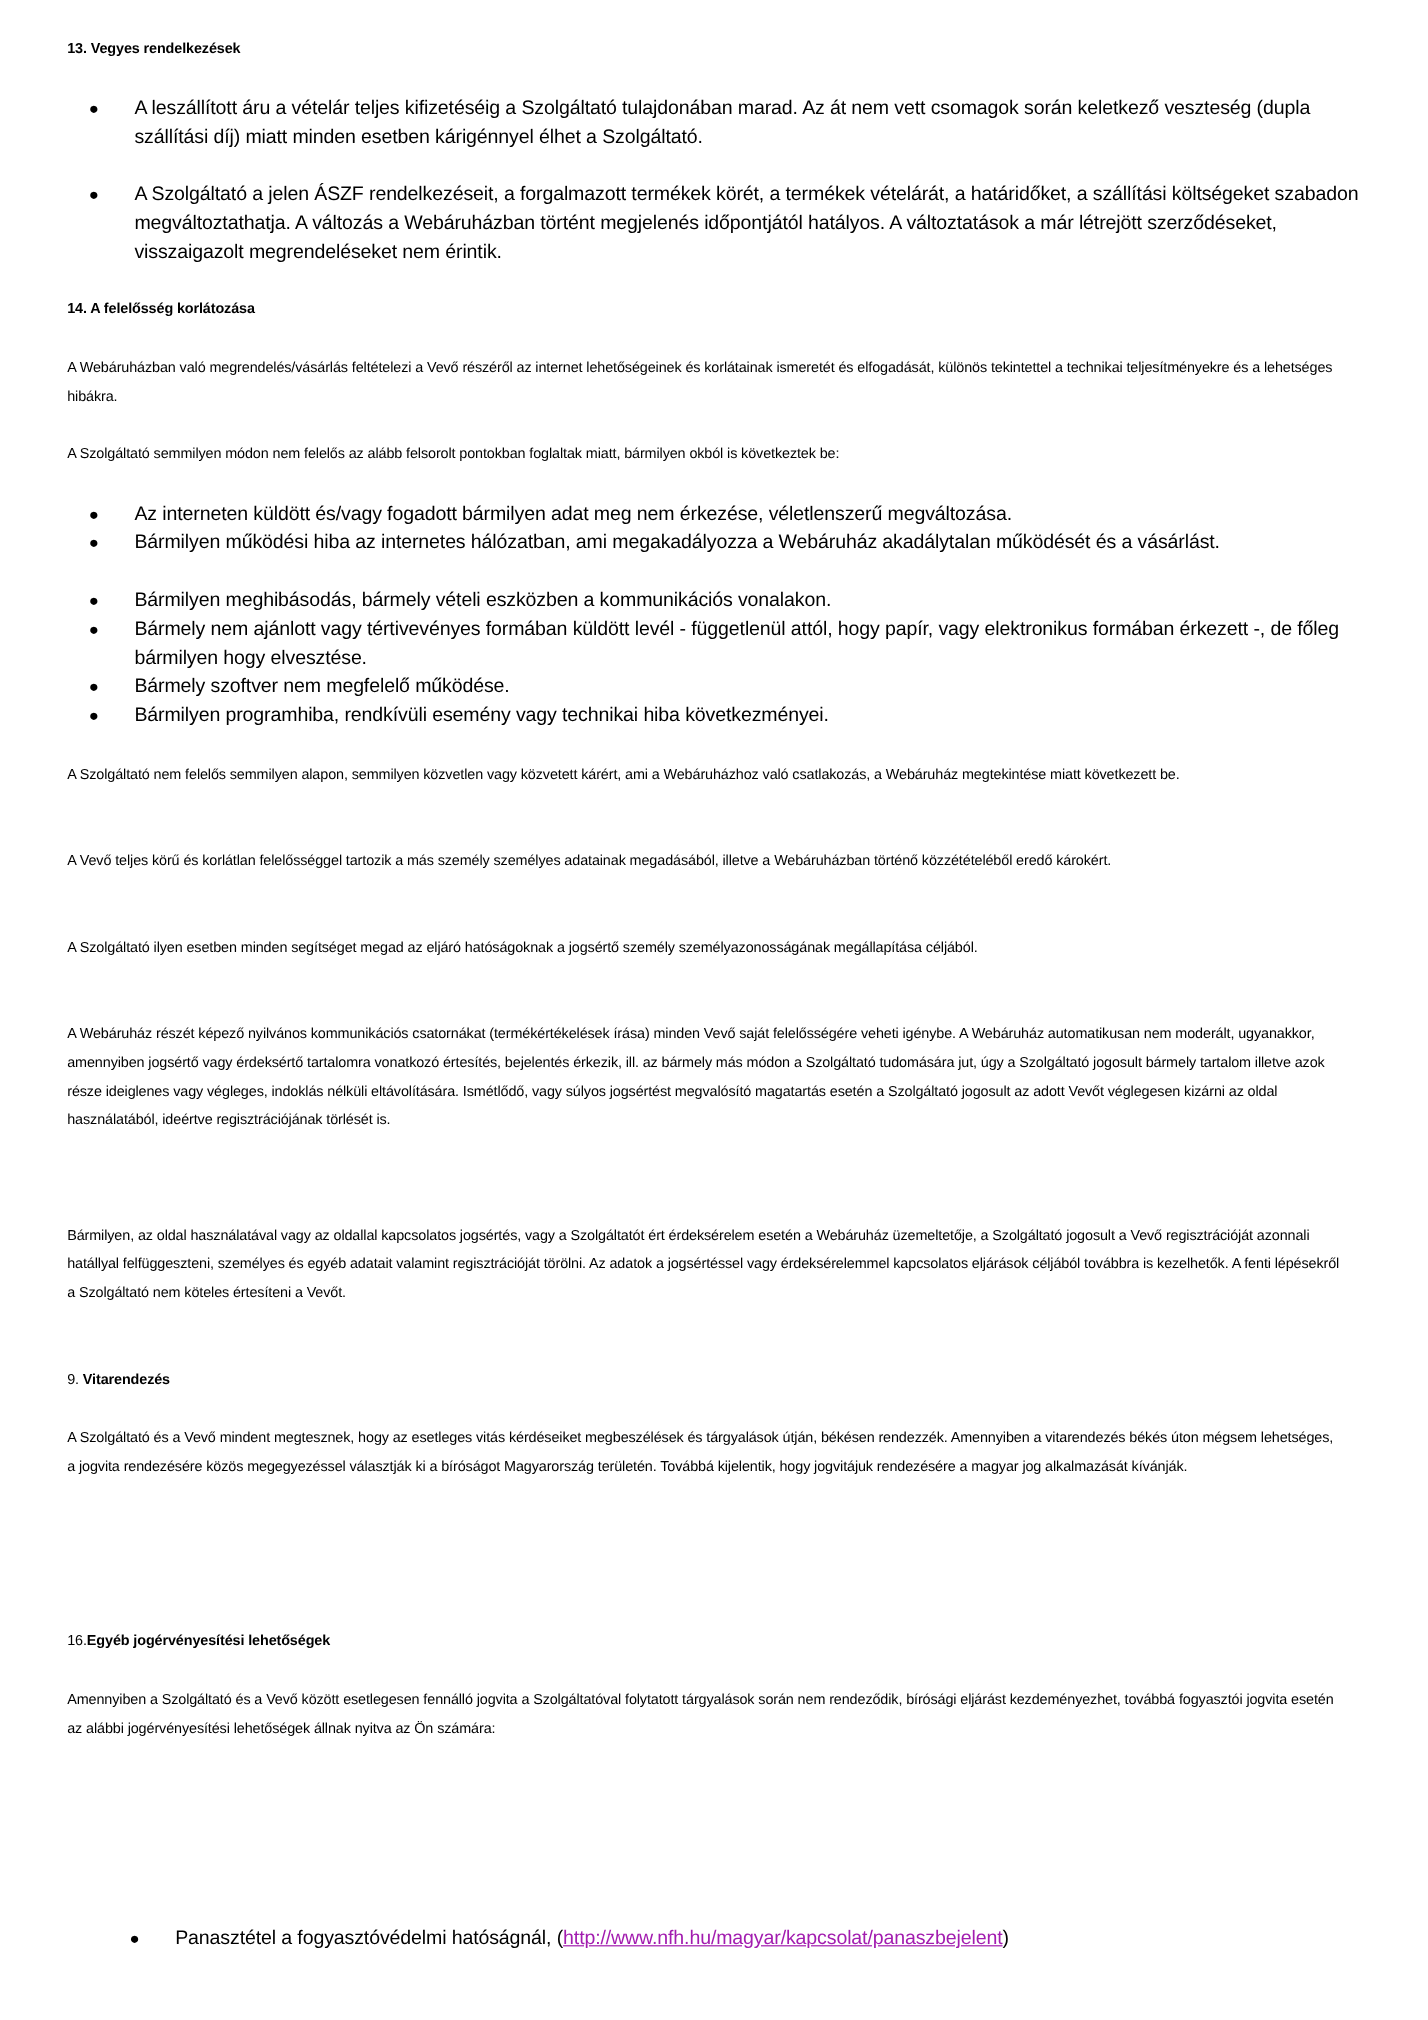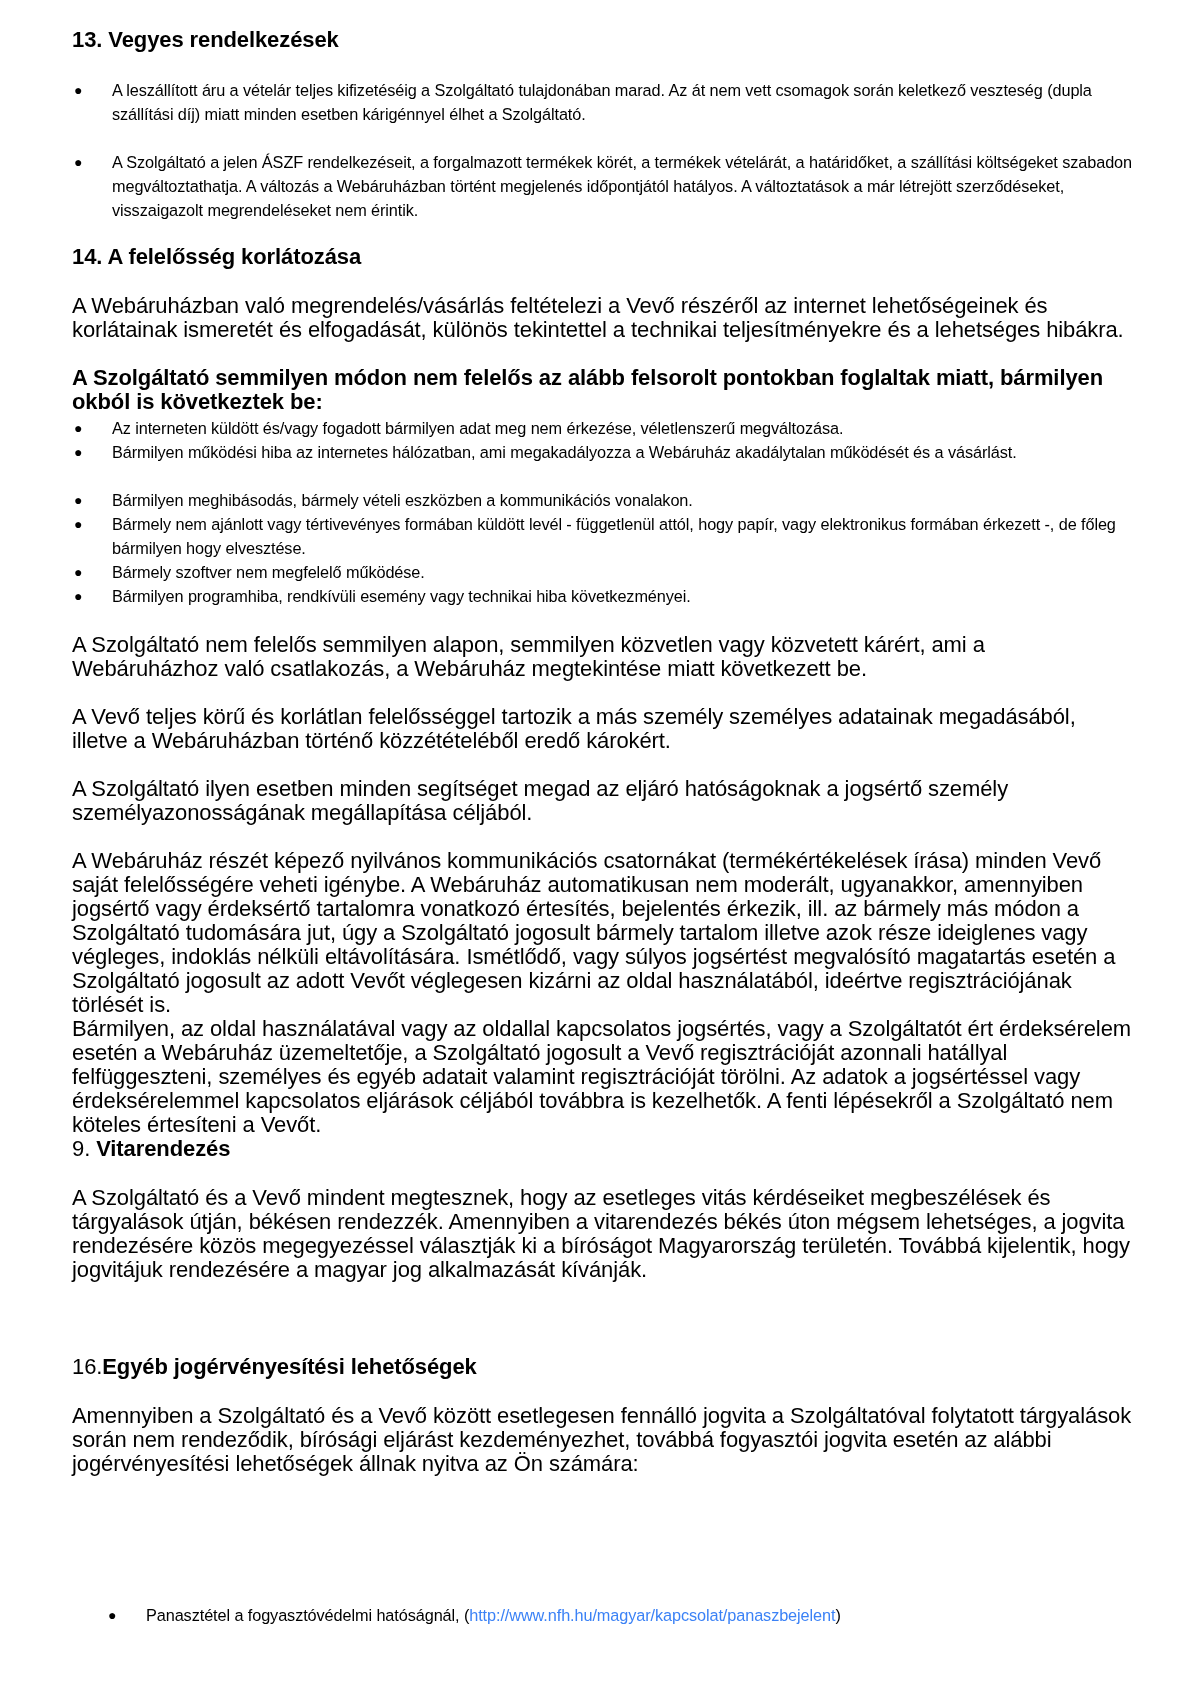--- a/index.html
+++ b/index.html
@@ -16,23 +16,23 @@
     color: #000000;
   }
   .page {
     position: absolute;
     left: 0; top: 0;
     width: 1190px;
     height: 1683px;
   }
   .blk {
     position: absolute;
-    left: 72px;
+    left: 56px;
     width: 1060px;
-    font-size: 22px;
+    font-size: 12px;
     line-height: 24px;
     letter-spacing: -0.1px;
   }
   .bold { font-weight: bold; }
   .heading { font-weight: bold; }
   .bullet-item {
     position: absolute;
     left: 72px;
     width: 1060px;
     font-size: 16.3px;
@@ -44,21 +44,22 @@
     left: 2px;
     top: 0;
     width: 20px;
     font-size: 14px;
   }
   .bullet-item .txt {
     display: block;
     margin-left: 40px;
   }
   .link {
-    color: #3b82f6;
+    color: #a21caf;
+    text-decoration: underline;
   }
 </style>
 </head>
 <body>
 
 <div class="page">
 
   <div class="blk heading" style="top:28px;">13. Vegyes rendelkezések</div>
 
   <div class="bullet-item" style="top:78px;">
@@ -68,21 +69,21 @@
 
   <div class="bullet-item" style="top:150px;">
     <span class="dot">●</span>
     <span class="txt">A Szolgáltató a jelen ÁSZF rendelkezéseit, a forgalmazott termékek körét, a termékek vételárát, a határidőket, a szállítási költségeket szabadon megváltoztathatja. A változás a Webáruházban történt megjelenés időpontjától hatályos. A változtatások a már létrejött szerződéseket, visszaigazolt megrendeléseket nem érintik.</span>
   </div>
 
   <div class="blk heading" style="top:245px;">14. A felelősség korlátozása</div>
 
   <div class="blk" style="top:294px;">A Webáruházban való megrendelés/vásárlás feltételezi a Vevő részéről az internet lehetőségeinek és korlátainak ismeretét és elfogadását, különös tekintettel a technikai teljesítményekre és a lehetséges hibákra.</div>
 
-  <div class="blk" style="top:366px;font-weight:bold;">A Szolgáltató semmilyen módon nem felelős az alább felsorolt pontokban foglaltak miatt, bármilyen okból is következtek be:</div>
+  <div class="blk" style="top:366px;">A Szolgáltató semmilyen módon nem felelős az alább felsorolt pontokban foglaltak miatt, bármilyen okból is következtek be:</div>
 
   <div class="bullet-item" style="top:416px;">
     <span class="dot">●</span>
     <span class="txt">Az interneten küldött és/vagy fogadott bármilyen adat meg nem érkezése, véletlenszerű megváltozása.</span>
   </div>
   <div class="bullet-item" style="top:440px;">
     <span class="dot">●</span>
     <span class="txt">Bármilyen működési hiba az internetes hálózatban, ami megakadályozza a Webáruház akadálytalan működését és a vásárlást.</span>
   </div>
   <div class="bullet-item" style="top:488px;">

